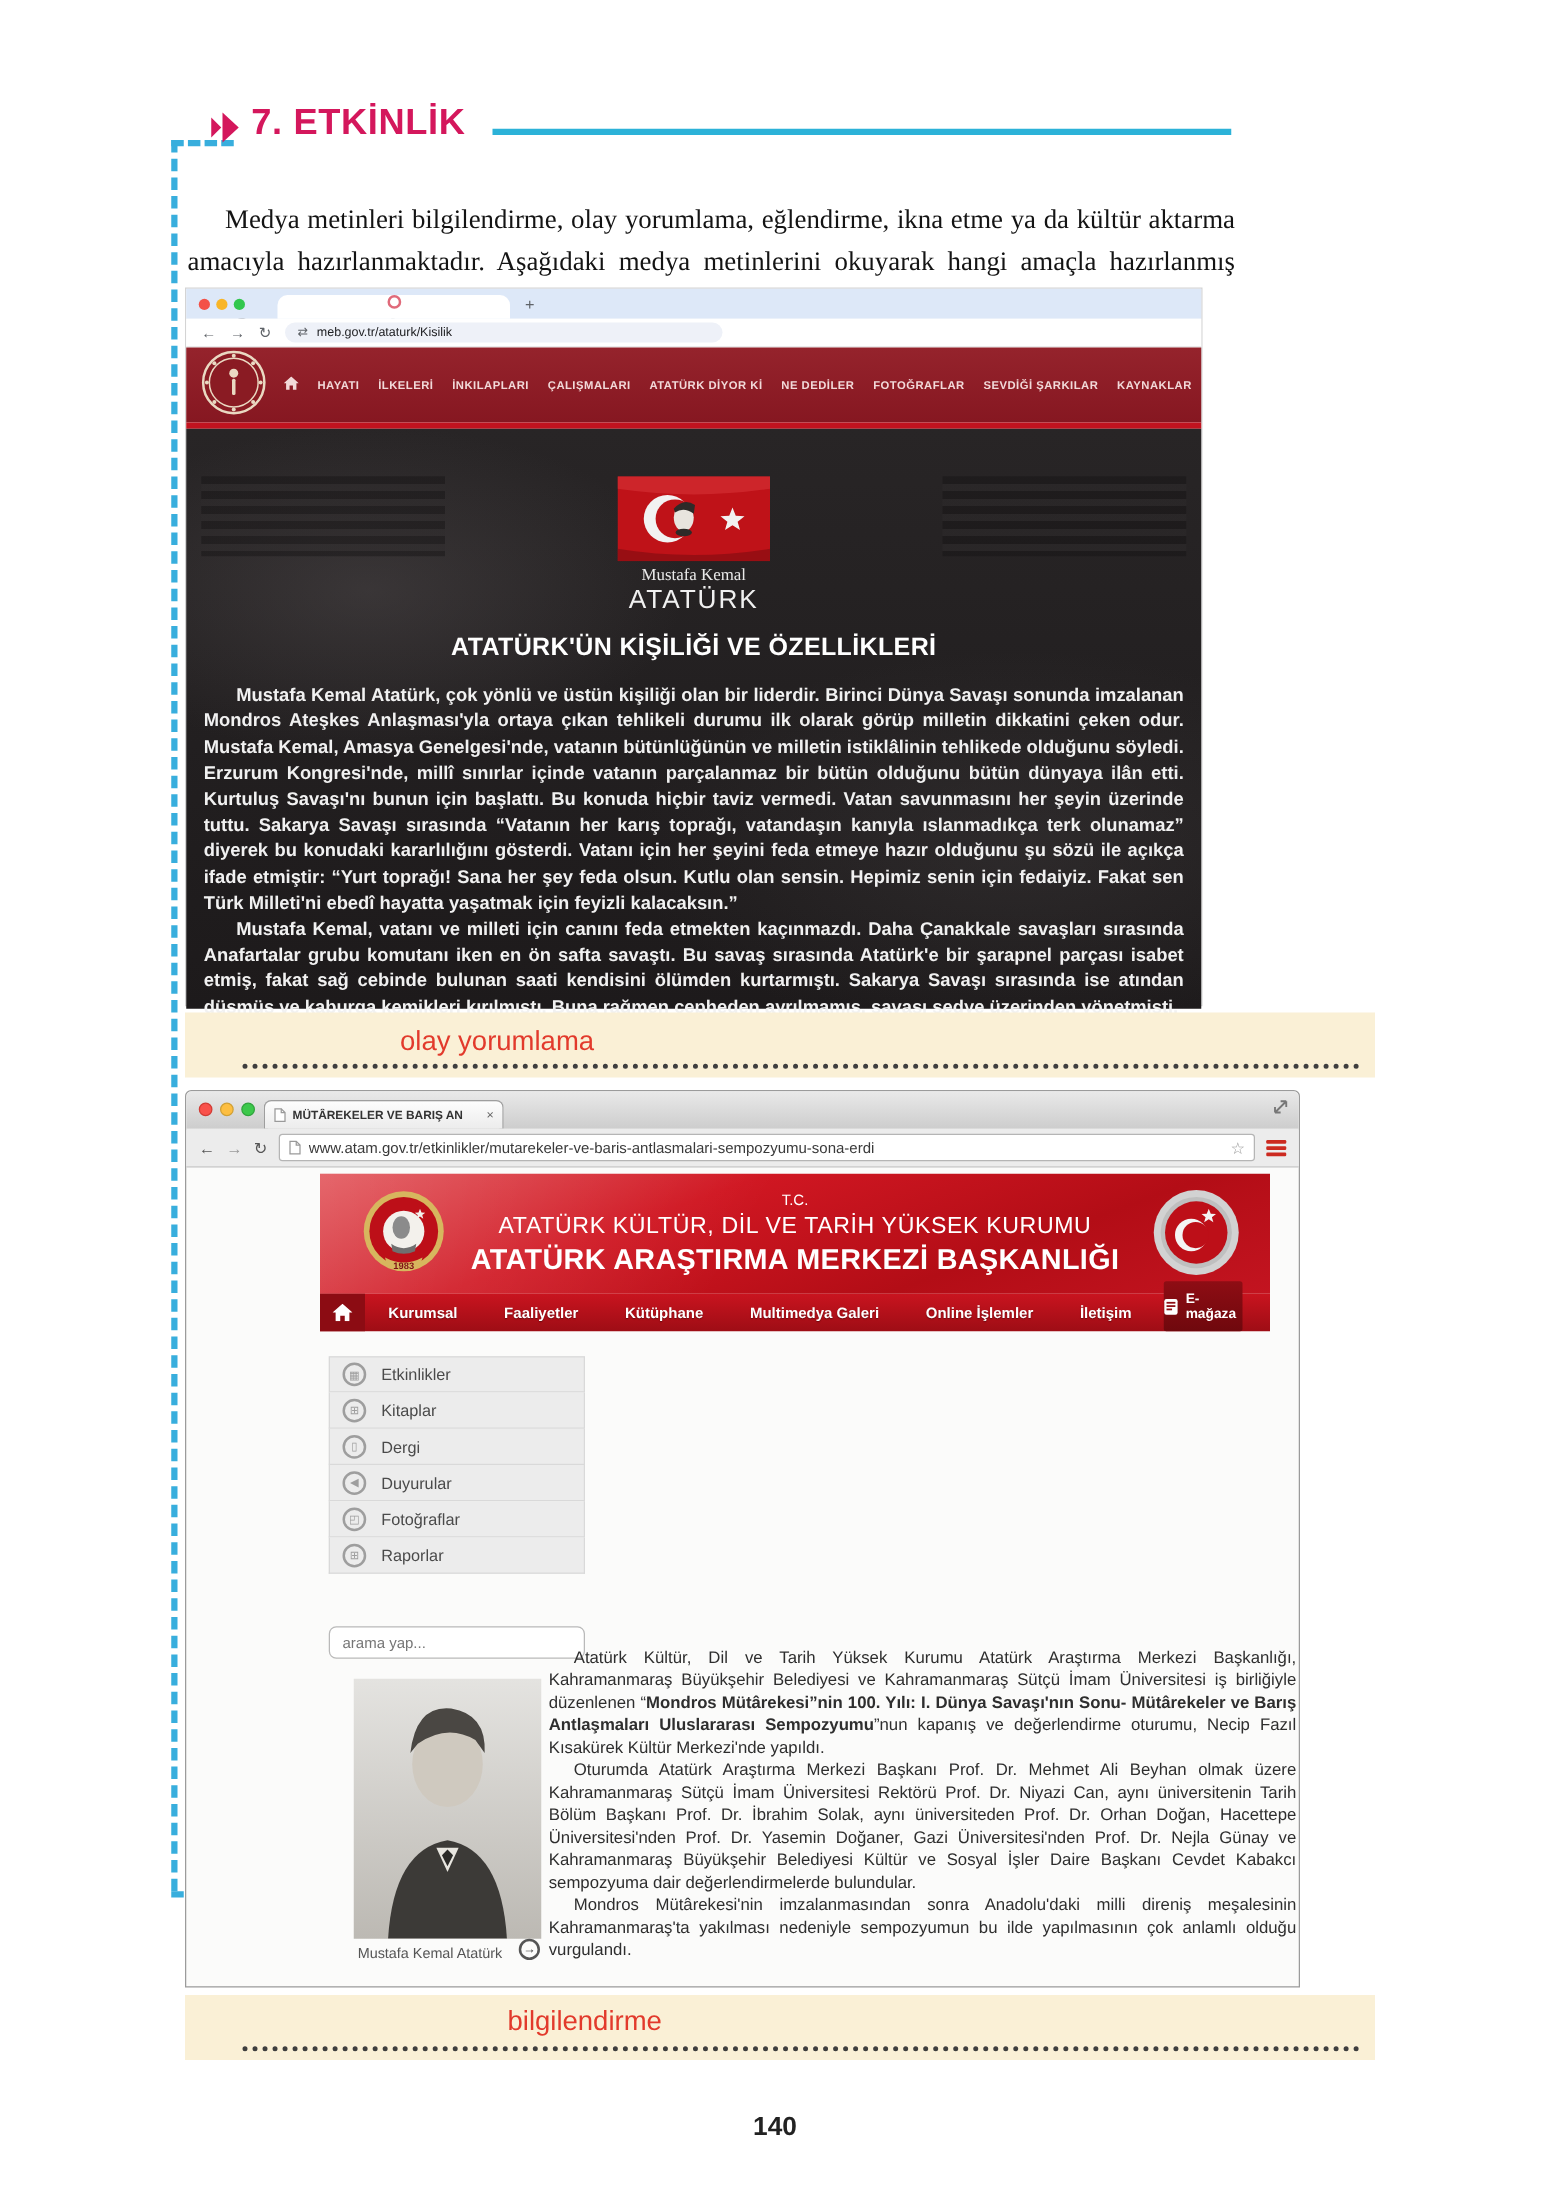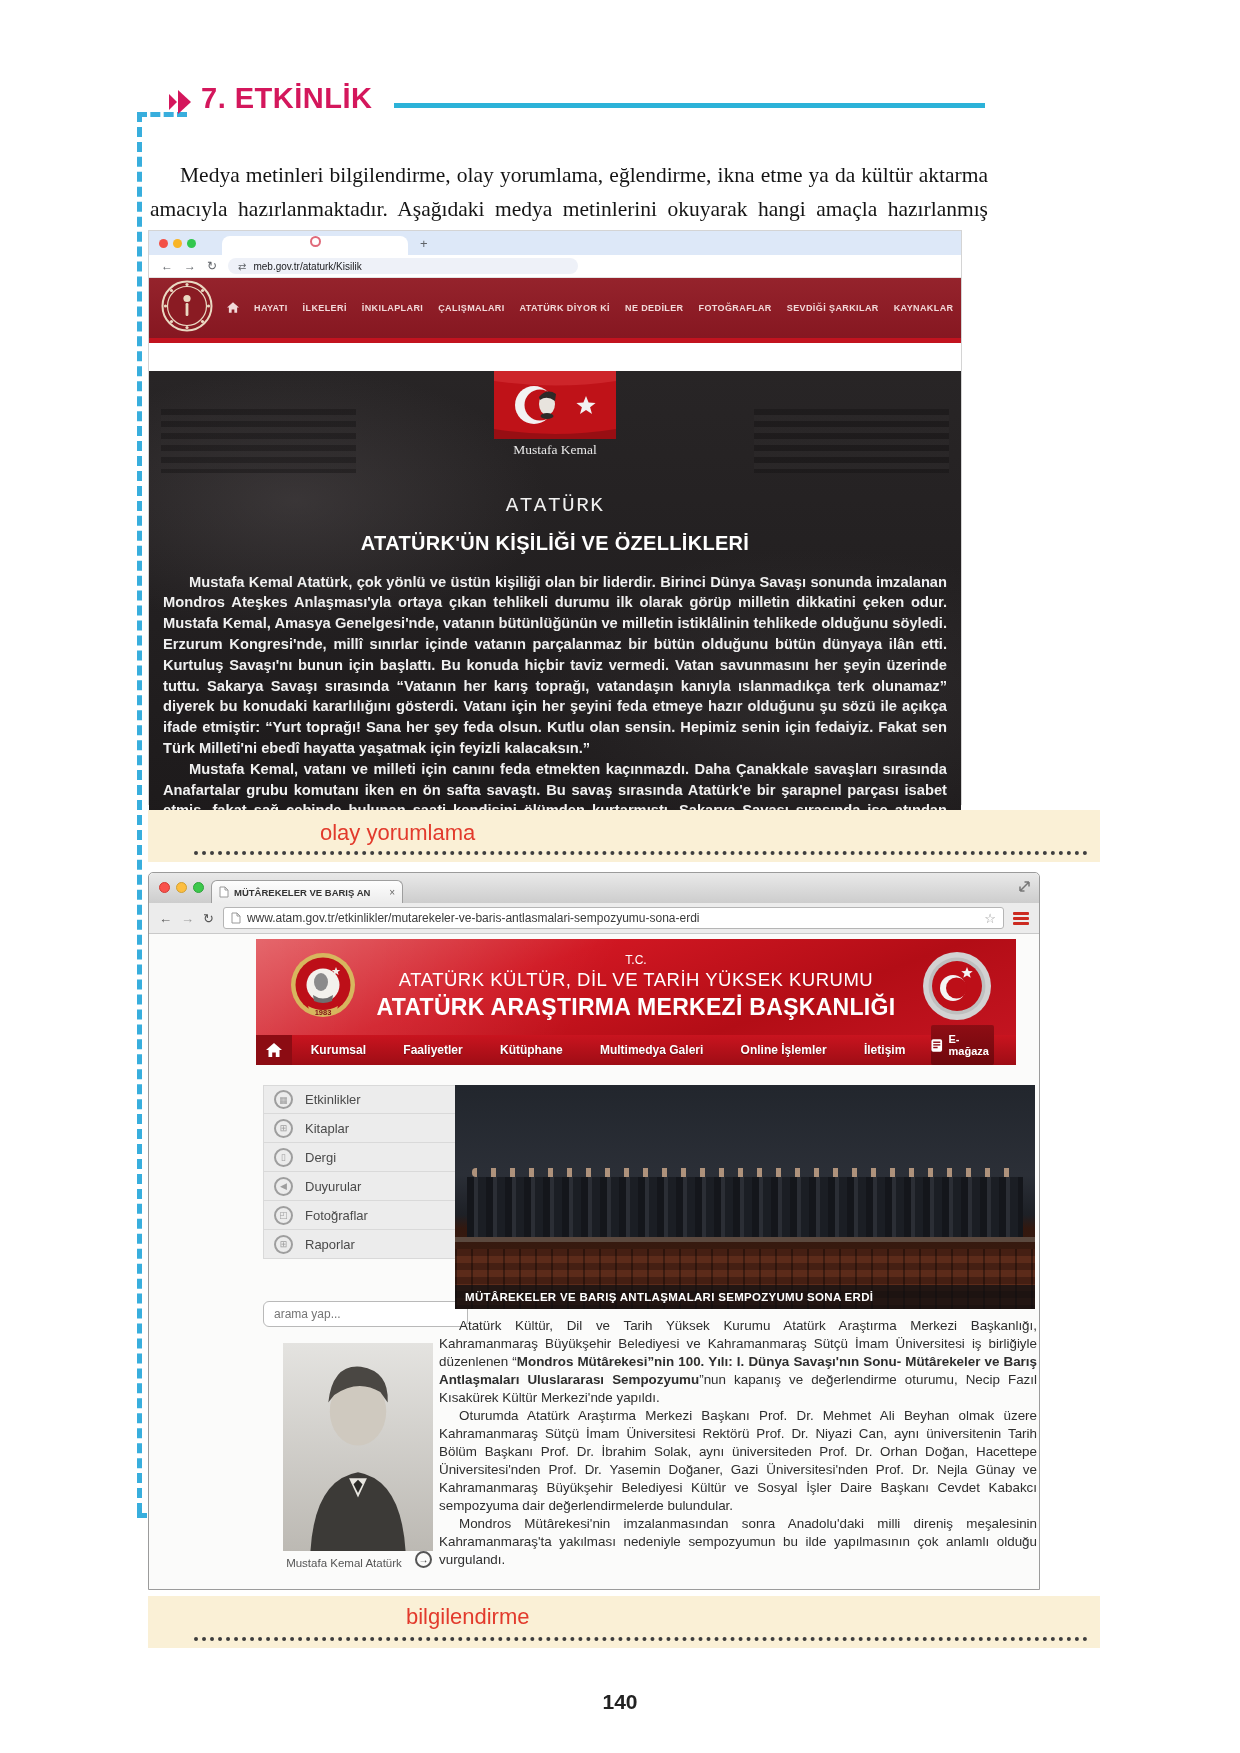--- a/index.html
+++ b/index.html
@@ -32,30 +32,30 @@
   .b1-urlbar{height:22px;background:#fff;display:flex;align-items:center;gap:11px;padding:0 12px;border-bottom:1px solid #e4e4e4;}
   .b1-navbtn{font-size:12px;color:#5f6368;line-height:1;}
   .b1-pill{display:flex;align-items:center;gap:7px;background:#eef1f8;border-radius:9px;height:16px;padding:0 10px;min-width:330px;}
   .b1-swap{font-size:10px;color:#5f6368;}
   .b1-url{font-size:10px;color:#202124;}
   .meb-header{height:60px;background:linear-gradient(180deg,#95232c,#861721);display:flex;align-items:center;padding:0 12px;gap:14px;}
   .meb-logo{flex:none;}
   .meb-nav{display:flex;align-items:center;gap:15px;flex:1;justify-content:flex-end;padding-right:6px;}
   .meb-nav-item{font-size:9px;font-weight:bold;color:#f2d9d9;letter-spacing:.4px;white-space:nowrap;}
   .meb-redline{height:5px;background:#c2131f;}
-  .meb-body{height:464px;box-sizing:border-box;padding:0 14px;position:relative;text-align:center;
+  .meb-body{height:464px;box-sizing:border-box;padding:10px 14px;position:relative;text-align:center;
             background:radial-gradient(ellipse 420px 220px at 18% 28%,rgba(96,90,92,.35),transparent 60%),
                        radial-gradient(ellipse 520px 260px at 82% 72%,rgba(74,70,71,.32),transparent 60%),
                        linear-gradient(180deg,#282526,#1d1a1b);}
   .meb-ribs{position:absolute;top:38px;width:195px;height:64px;opacity:.45;
             background:repeating-linear-gradient(180deg,#141213 0 6px,#2e2b2c 6px 12px);}
   .ribs-l{left:12px;}.ribs-r{right:12px;}
   .meb-flag{display:block;margin:28px auto 3px;position:relative;}
   .meb-cap1{font-family:"Liberation Serif",serif;font-size:13.5px;color:#e9e9e9;}
-  .meb-cap2{font-family:Liberation Mono, monospace;font-size:21px;color:#f0f0f0;letter-spacing:1.5px;margin-top:36px;}
+  .meb-cap2{font-family:Liberation Sans, sans-serif;font-size:21px;color:#f0f0f0;letter-spacing:1.5px;}
   .meb-title{font-size:20px;font-weight:bold;color:#fff;margin-top:15px;letter-spacing:.3px;}
   .meb-text{text-align:justify;font-size:14.7px;font-weight:bold;line-height:20.8px;color:#f1f1f1;margin-top:8px;}
   .meb-text p{margin:0;text-indent:26px;}
 
   
   .strip{position:absolute;left:148px;width:952px;height:52px;background:#faf0d6;}
   .strip1{top:810px;}.strip2{top:1596px;}
   .strip-label{position:absolute;font-size:22px;color:#e23a2c;}
   .strip1 .strip-label{left:172px;top:10px;}
   .strip2 .strip-label{left:258px;top:8px;}
@@ -379,27 +379,20 @@
       <svg width="150" height="208" viewBox="0 0 100 140">
         <ellipse cx="50" cy="46" rx="19" ry="23" fill="#cfc9bf"></ellipse>
         <path d="M30,40 Q33,14 52,16 Q71,19 70,40 L65,33 Q50,24 34,35 Z" fill="#4a4743"></path>
         <path d="M18,140 Q21,92 50,87 Q79,92 82,140 Z" fill="#3c3a37"></path>
         <path d="M44,91 L50,104 L56,91 Z" fill="#e8e6e0"></path>
         <path d="M47,95 L50,101 L53,95 L50,92 Z" fill="#2b2a28"></path>
       </svg>
     </div>
     <div class="portrait-cap">Mustafa Kemal Atatürk</div>
 
-    <div class="atam-photo">
-      <div class="photo-heads"></div>
-      <div class="photo-bodies"></div>
-      <div class="photo-stage"></div>
-      <div class="photo-seats"></div>
-      <div class="photo-caption">MÜTÂREKELER VE BARIŞ ANTLAŞMALARI SEMPOZYUMU SONA ERDİ</div>
-    </div>
 
     <article class="atam-article">
       <p><span>Atatürk Kültür, Dil ve Tarih Yüksek Kurumu Atatürk Araştırma Merkezi Başkanlığı, Kahramanmaraş Büyükşehir Belediyesi ve Kahramanmaraş Sütçü İmam Üniversitesi iş birliğiyle düzenlenen “</span><b>Mondros Mütârekesi”nin 100. Yılı: I. Dünya Savaşı'nın Sonu- Mütârekeler ve Barış Antlaşmaları Uluslararası Sempozyumu</b><span>”nun kapanış ve değerlendirme oturumu, Necip Fazıl Kısakürek Kültür Merkezi'nde yapıldı.</span></p>
       <p>Oturumda Atatürk Araştırma Merkezi Başkanı Prof. Dr. Mehmet Ali Beyhan olmak üzere Kahramanmaraş Sütçü İmam Üniversitesi Rektörü Prof. Dr. Niyazi Can, aynı üniversitenin Tarih Bölüm Başkanı Prof. Dr. İbrahim Solak, aynı üniversiteden Prof. Dr. Orhan Doğan, Hacettepe Üniversitesi'nden Prof. Dr. Yasemin Doğaner, Gazi Üniversitesi'nden Prof. Dr. Nejla Günay ve Kahramanmaraş Büyükşehir Belediyesi Kültür ve Sosyal İşler Daire Başkanı Cevdet Kabakcı sempozyuma dair değerlendirmelerde bulundular.</p>
       <p>Mondros Mütârekesi'nin imzalanmasından sonra Anadolu'daki milli direniş meşalesinin Kahramanmaraş'ta yakılması nedeniyle sempozyumun bu ilde yapılmasının çok anlamlı olduğu vurgulandı.</p>
       <span class="arrow-circle">→</span>
     </article>
   </div>
 
   <div class="strip strip2">

